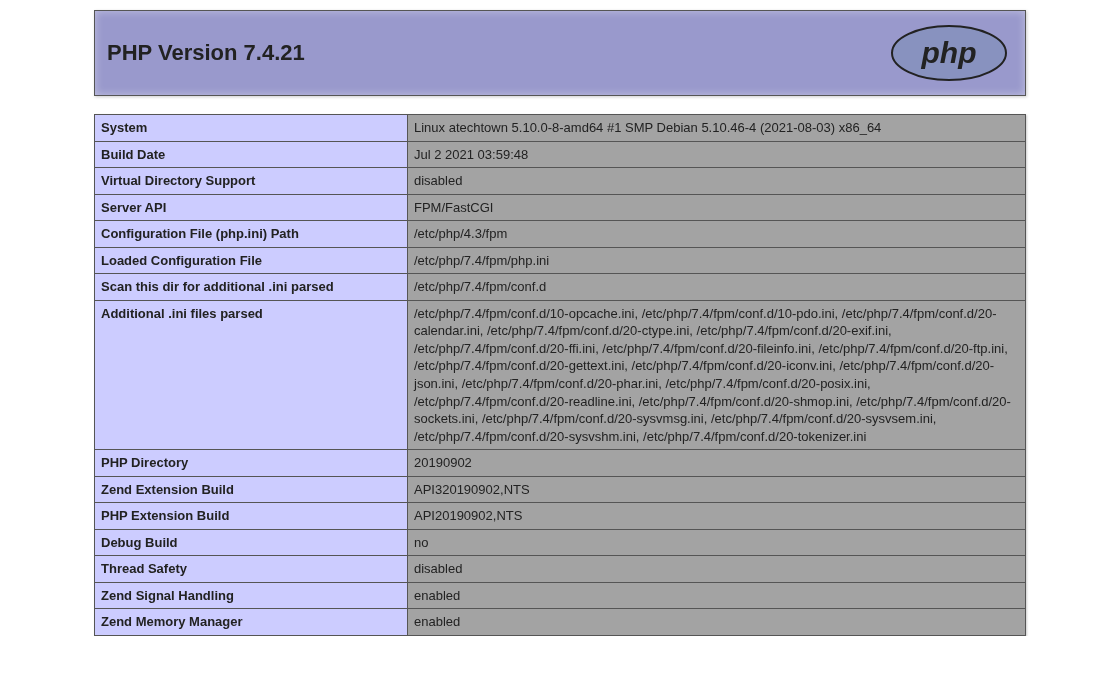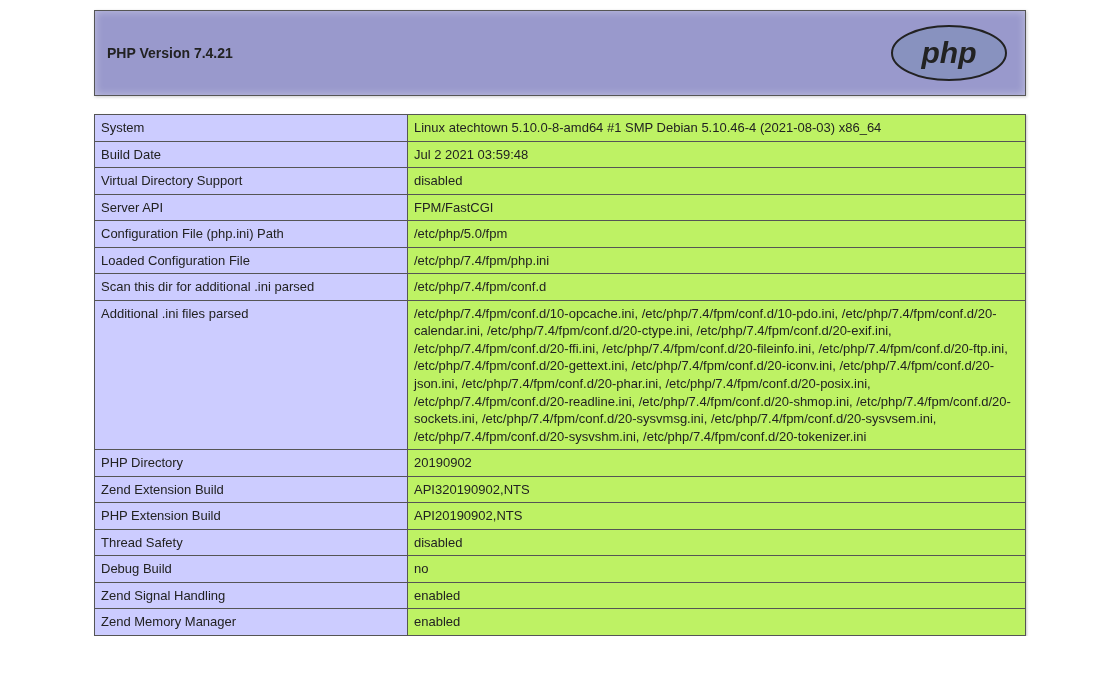--- a/index.html
+++ b/index.html
@@ -19,21 +19,21 @@
     box-shadow: inset 0 0 8px rgba(255,255,255,0.4), 1px 1px 3px rgba(0,0,0,0.2);
     background: #9999cc;
     padding: 14px 16px 14px 12px;
     display: flex;
     align-items: center;
     justify-content: space-between;
     box-sizing: border-box;
   }
   .header h1 {
     margin: 0;
-    font-size: 14px;
+    font-size: 22px;
     font-weight: bold;
     color: #222;
   }
   .logo {
     width: 120px;
     height: 56px;
   }
   table.info {
     width: 100%;
     border-collapse: collapse;
@@ -42,26 +42,26 @@
   }
   table.info td {
     border: 1px solid #555;
     padding: 4px 6px;
     vertical-align: top;
     line-height: 1.35;
     background: #dcdcdc;
   }
   table.info td.key {
     background: #ccccff;
-    font-weight: normal;
+    font-weight: bold;
     width: 300px;
     color: #222;
   }
   table.info td.val {
-    background: #bef264;
+    background: #a3a3a3;
     color: #222;
     word-break: break-word;
   }
 </style>
 </head>
 <body>
 
 <div class="page">
 
   <div class="header">
@@ -87,21 +87,21 @@
         <tr>
           <td class="key">Virtual Directory Support</td>
           <td class="val">disabled</td>
         </tr>
         <tr>
           <td class="key">Server API</td>
           <td class="val">FPM/FastCGI</td>
         </tr>
         <tr>
           <td class="key">Configuration File (php.ini) Path</td>
-          <td class="val">/etc/php/5.0/fpm</td>
+          <td class="val">/etc/php/4.3/fpm</td>
         </tr>
         <tr>
           <td class="key">Loaded Configuration File</td>
           <td class="val">/etc/php/7.4/fpm/php.ini</td>
         </tr>
         <tr>
           <td class="key">Scan this dir for additional .ini parsed</td>
           <td class="val">/etc/php/7.4/fpm/conf.d</td>
         </tr>
         <tr>
@@ -114,26 +114,26 @@
         </tr>
         <tr>
           <td class="key">Zend Extension Build</td>
           <td class="val">API320190902,NTS</td>
         </tr>
         <tr>
           <td class="key">PHP Extension Build</td>
           <td class="val">API20190902,NTS</td>
         </tr>
         <tr>
+          <td class="key">Debug Build</td>
+          <td class="val">no</td>
+        </tr>
+        <tr>
           <td class="key">Thread Safety</td>
           <td class="val">disabled</td>
-        </tr>
-        <tr>
-          <td class="key">Debug Build</td>
-          <td class="val">no</td>
         </tr>
         <tr>
           <td class="key">Zend Signal Handling</td>
           <td class="val">enabled</td>
         </tr>
         <tr>
           <td class="key">Zend Memory Manager</td>
           <td class="val">enabled</td>
         </tr>
       </tbody>

